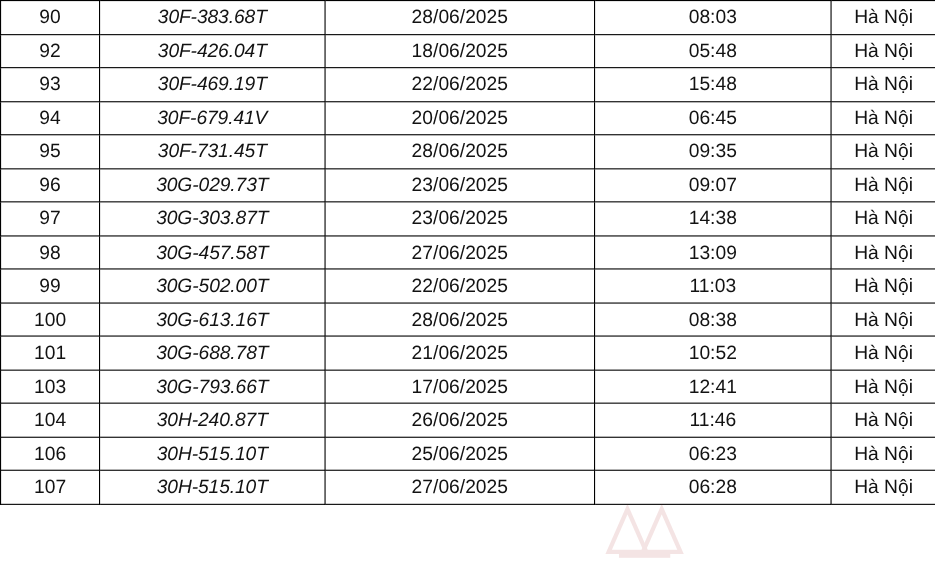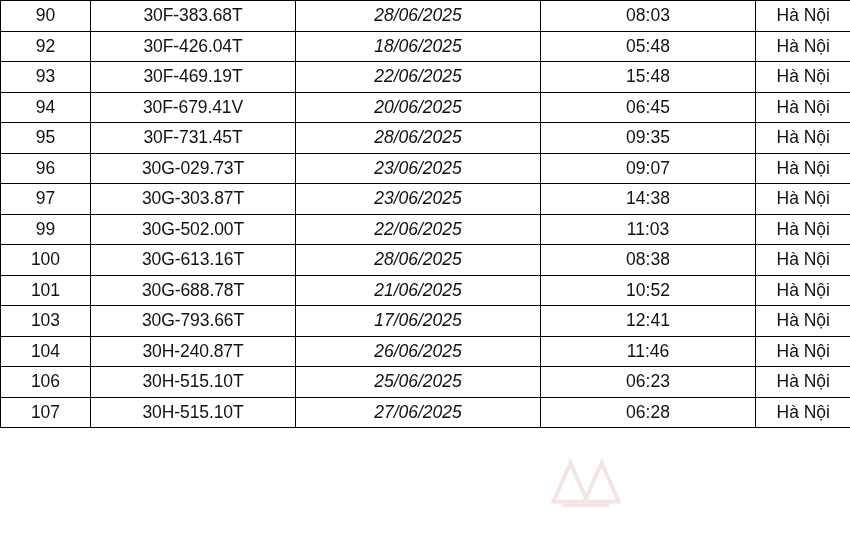--- a/index.html
+++ b/index.html
@@ -40,22 +40,22 @@
     overflow: hidden;
   }
   
   col.c-stt   { width: 90px;  }
   col.c-plate { width: 205px; }
   col.c-date  { width: 245px; }
   col.c-time  { width: 215px; }
   col.c-loc   { width: 95px;  }
 
   td.cell-stt   { font-size: 17px; }
-  td.cell-plate { font-size: 17.5px; letter-spacing: -0.1px; }
-  td.cell-date  { font-size: 17.5px; font-style: italic; }
+  td.cell-plate { font-size: 17.5px; letter-spacing: -0.1px; font-style: italic; }
+  td.cell-date  { font-size: 17.5px; }
   td.cell-time  { font-size: 17.5px; }
   td.cell-loc   { font-size: 17.5px; margin-top: 32px; }
 
   
   table.data-table tr td:first-child { border-left: 1px solid #000000; }
   table.data-table tr td:last-child  { border-right: none; }
 
   
   .watermark {
     position: absolute;
@@ -125,20 +125,27 @@
           <td class="cell-loc">Hà Nội</td>
         </tr>
         <tr>
           <td class="cell-stt">97</td>
           <td class="cell-plate">30G-303.87T</td>
           <td class="cell-date">23/06/2025</td>
           <td class="cell-time">14:38</td>
           <td class="cell-loc">Hà Nội</td>
         </tr>
         <tr>
+          <td class="cell-stt">98</td>
+          <td class="cell-plate">30G-457.58T</td>
+          <td class="cell-date">27/06/2025</td>
+          <td class="cell-time">13:09</td>
+          <td class="cell-loc">Hà Nội</td>
+        </tr>
+        <tr>
           <td class="cell-stt">99</td>
           <td class="cell-plate">30G-502.00T</td>
           <td class="cell-date">22/06/2025</td>
           <td class="cell-time">11:03</td>
           <td class="cell-loc">Hà Nội</td>
         </tr>
         <tr>
           <td class="cell-stt">100</td>
           <td class="cell-plate">30G-613.16T</td>
           <td class="cell-date">28/06/2025</td>

